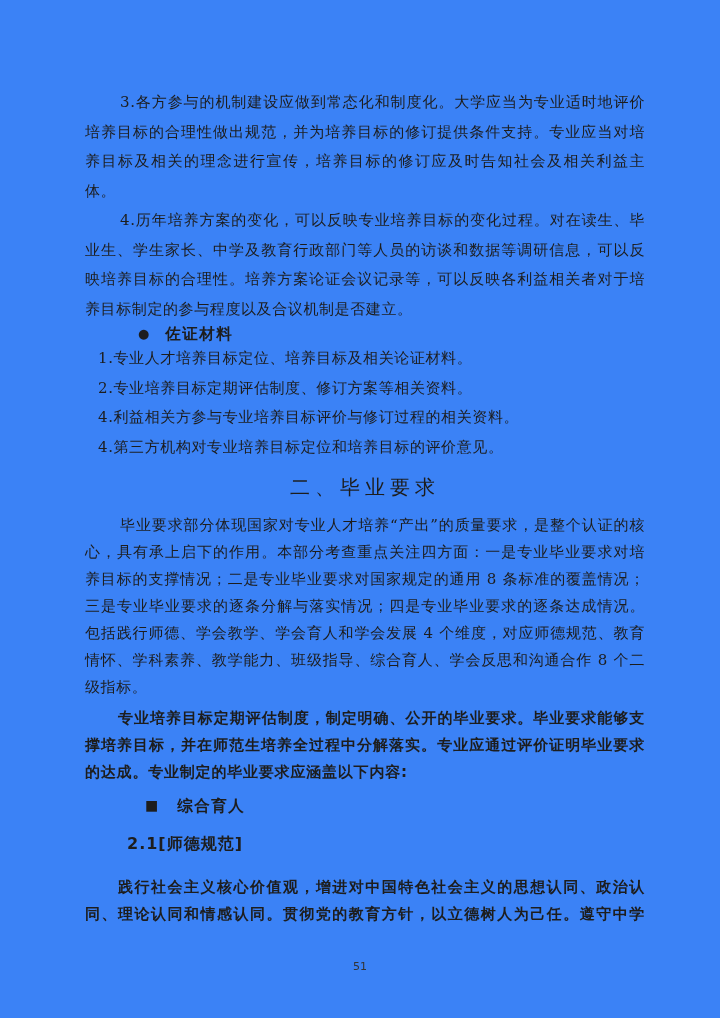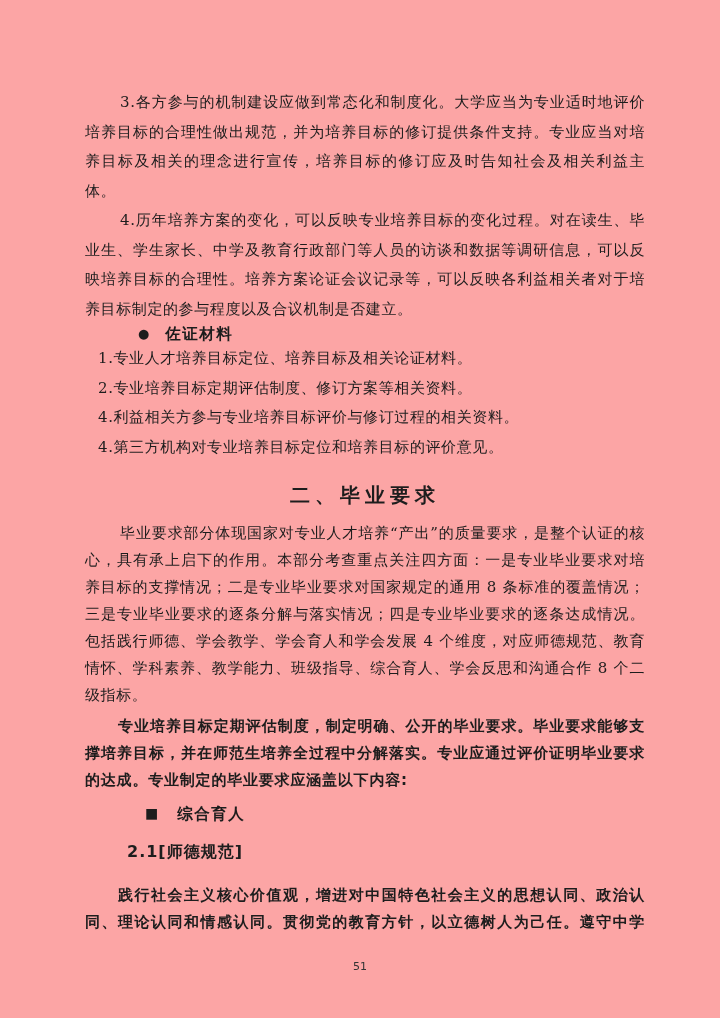--- a/index.html
+++ b/index.html
@@ -4,21 +4,21 @@
 <style>
   html, body {
     margin: 0;
     padding: 0;
     background: #ffffff;
   }
   .page {
     position: relative;
     width: 720px;
     height: 1018px;
-    background: #fca5a5;
+    background: #3b82f6;
     color: #1d1d1d;
     font-family: "DejaVu Serif", "Liberation Serif", serif;
     overflow: hidden;
     box-sizing: border-box;
   }
   .content {
     padding: 88px 75px 0 85px;
     width: 560px;
   }
   
@@ -61,23 +61,23 @@
     display: inline-block;
     font-size: 13px;
     vertical-align: 1px;
   }
   .bullet-line.circle .bullet { margin-right: 16px; }
   .bullet-line.square .bullet { margin-right: 19px; font-size: 14px; }
   .bullet-label { letter-spacing: 1.5px; }
 
   
   .section-heading {
-    margin: 20px 0 0 0;
+    margin: 12px 0 0 0;
     font-family: "DejaVu Sans", "Liberation Sans", sans-serif;
-    font-weight: bold;
+    font-weight: normal;
     font-size: 20px;
     line-height: 26px;
     letter-spacing: 5px;
     text-align: center;
   }
 
   
   .subsection-heading {
     margin: 12px 0 0 42px;
     font-family: "DejaVu Sans", "Liberation Sans", sans-serif;

